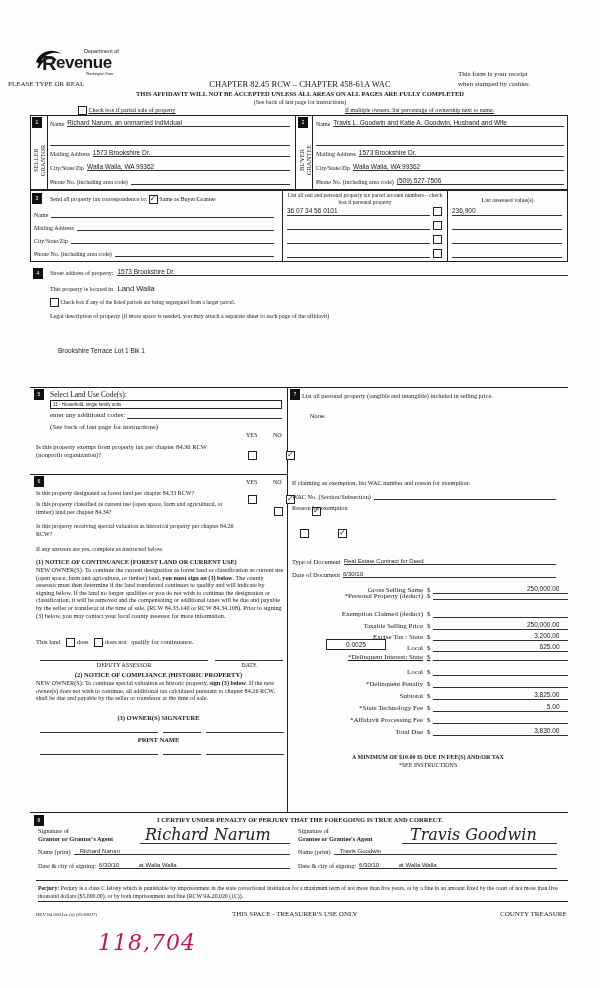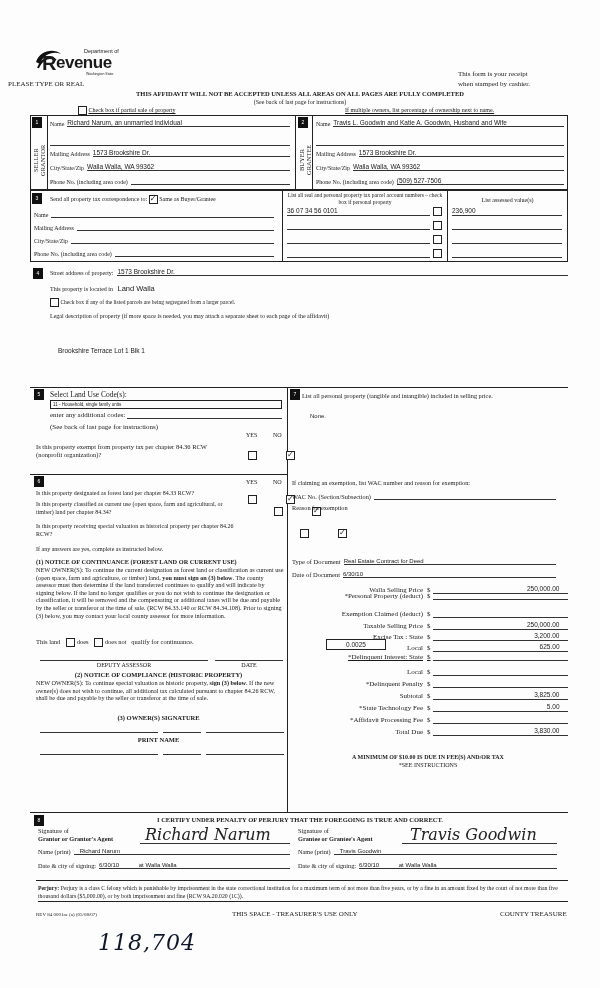--- a/index.html
+++ b/index.html
@@ -34,20 +34,21 @@
     <svg width="28" height="22" viewBox="0 0 28 22" style="position:absolute;left:0;top:4px;">
       <path d="M2 14 C 6 2, 20 0, 27 6 C 20 3, 10 5, 6 16 Z" fill="#111"></path>
       <path d="M4 20 C 8 10, 16 8, 22 12" stroke="#111" stroke-width="2" fill="none"></path>
     </svg>
     <span class="sans" style="position:absolute;left:50px;top:4px;font-size:5.5px;">Department of</span>
     <span class="sans" style="position:absolute;left:8px;top:8px;font-size:20px;font-weight:bold;">R</span>
     <span class="sans" style="position:absolute;left:22px;top:9px;font-size:17px;font-weight:bold;letter-spacing:-0.5px;">evenue</span>
     <span class="sans" style="position:absolute;left:52px;top:28px;font-size:3.5px;">Washington State</span>
   </div>
   <div class="abs t7" style="left:8px;top:80px;">PLEASE TYPE OR REAL</div>
+  <div class="abs center" style="left:150px;top:79px;width:300px;font-size:8.5px;">CHAPTER 82.45 RCW – CHAPTER 458-61A WAC</div>
   <div class="abs t7" style="left:458px;top:70px;">This form is your receipt</div>
   <div class="abs t7" style="left:458px;top:80px;">when stamped by cashier.</div>
   <div class="abs bold center" style="left:60px;top:90px;width:480px;font-size:6.5px;">THIS AFFIDAVIT WILL NOT BE ACCEPTED UNLESS ALL AREAS ON ALL PAGES ARE FULLY COMPLETED</div>
   <div class="abs center t6" style="left:150px;top:99px;width:300px;">(See back of last page for instructions)</div>
   <div class="abs t6" style="left:78px;top:106px;">
     <span class="cb"></span>
     <span style="text-decoration:underline;">Check box if partial sale of property</span>
   </div>
   <div class="abs t6" style="left:345px;top:107px;text-decoration:underline;">If multiple owners, list percentage of ownership next to name.</div>
 
@@ -269,21 +270,21 @@
     <div class="row" style="left:4px;top:171px;width:264px;">
       <span style="font-size:6.5px;">Type of Document</span>
       <span class="line fill" style="flex:1;margin-left:3px;font-size:6px;">Real Estate Contract for Deed</span>
     </div>
     <div class="row" style="left:4px;top:184px;width:264px;">
       <span style="font-size:6.5px;">Date of Document</span>
       <span class="line fill" style="flex:1;margin-left:3px;font-size:6px;">6/30/10</span>
     </div>
 
     <div class="row" style="left:0;top:198px;">
-      <span class="amt-label">Walla Selling Price</span>
+      <span class="amt-label">Gross Selling Same</span>
       <span style="font-size:7px;margin-left:4px;">$</span>
       <span class="amt-line">250,000.00</span>
     </div>
     <div class="row" style="left:0;top:204px;">
       <span class="amt-label">*Personal Property (deduct)</span>
       <span style="font-size:7px;margin-left:4px;">$</span>
       <span class="amt-line"></span>
     </div>
     <div class="row" style="left:0;top:222px;">
       <span class="amt-label">Exemption Claimed (deduct)</span>
@@ -388,14 +389,14 @@
     </div>
   </div>
   <div class="abs" style="left:36px;top:880px;width:532px;height:1px;background:#222;"></div>
 
   <div class="abs" style="left:38px;top:885px;width:530px;font-size:5.8px;line-height:7.5px;border-bottom:1px solid #222;padding-bottom:1px;">
     <b>Perjury:</b><span> Perjury is a class C felony which is punishable by imprisonment in the state correctional institution for a maximum term of not more than five years, or by a fine in an amount fixed by the court of not more than five thousand dollars ($5,000.00), or by both imprisonment and fine (RCW 9A.20.020 (1C)).</span>
   </div>
   <div class="abs" style="left:36px;top:912px;font-size:5px;">REV 84 0001ae (a) (05/08/07)</div>
   <div class="abs" style="left:232px;top:910px;font-size:7px;">THIS SPACE - TREASURER'S USE ONLY</div>
   <div class="abs" style="left:500px;top:910px;font-size:7px;white-space:nowrap;">COUNTY TREASURE</div>
-  <div class="abs" style="left:98px;top:930px;font-family:'DejaVu Serif',serif;font-style:italic;font-size:22px;color:#0f172a;letter-spacing:1px;">118,704</div>
+  <div class="abs" style="left:98px;top:930px;font-family:'DejaVu Serif',serif;font-style:italic;font-size:22px;color:#be185d;letter-spacing:1px;">118,704</div>
 </div>
 
 </body></html>

